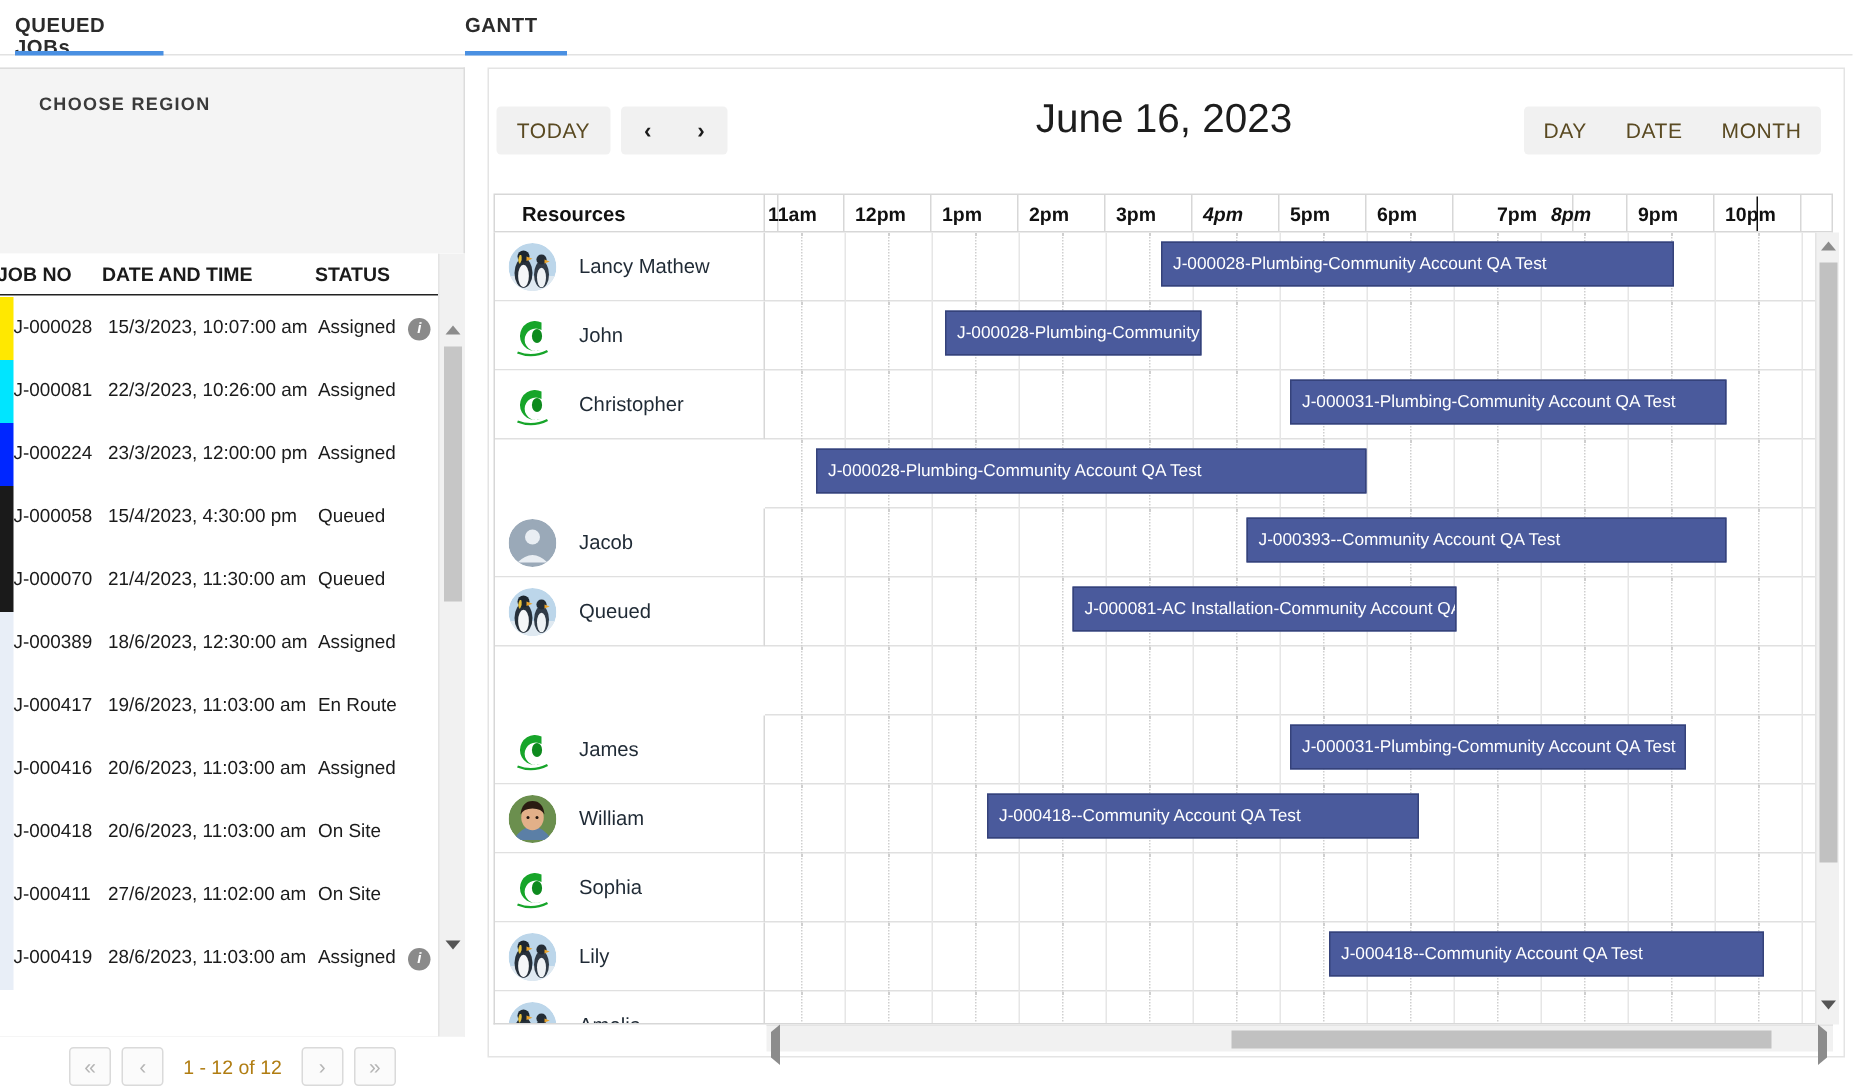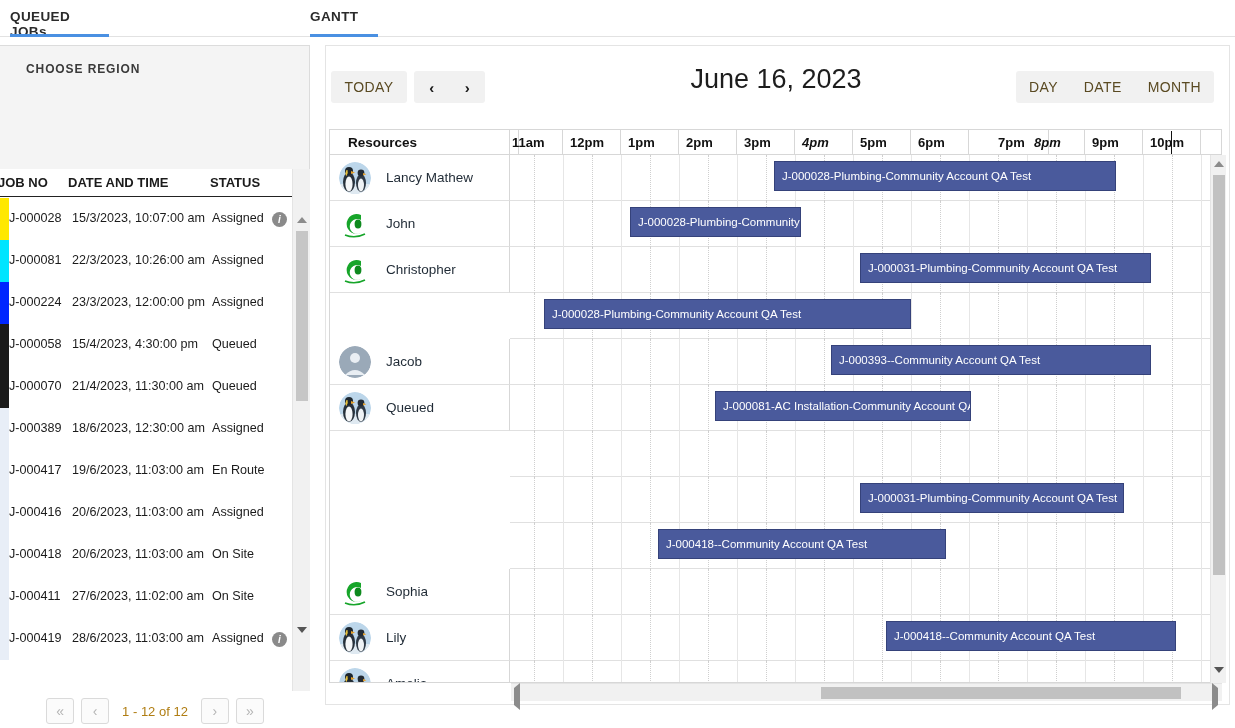--- a/index.html
+++ b/index.html
@@ -703,20 +703,29 @@
         <div class="vline" style="left: 459px;"></div>
         <div class="vline half" style="left: 488px;"></div>
         <div class="vline" style="left: 517px;"></div>
         <div class="vline half" style="left: 546px;"></div>
         <div class="vline" style="left: 575px;"></div>
         <div class="vline half" style="left: 604px;"></div>
         <div class="vline" style="left: 633px;"></div>
         <div class="vline half" style="left: 662px;"></div>
         <div class="vline" style="left: 691px;"></div>
       </div>
+      <div class="res-row" style="top: 322px;">
+        <span class="avatar"><svg viewBox="0 0 32 32" width="32" height="32">
+            <rect width="32" height="32" fill="#ffffff"></rect>
+            <path d="M22 7 A10 10 0 1 0 22 25 A7.5 7.5 0 1 1 22 12 Z" fill="#17a52a"></path>
+            <ellipse cx="19" cy="16" rx="3.4" ry="4.6" fill="#0e8a1e"></ellipse>
+            <path d="M6 27 q10 4 20 -1" stroke="#17a52a" stroke-width="1.6" fill="none"></path>
+          </svg></span>
+        <span class="res-name">James</span>
+      </div>
       <div class="lane" style="top: 322px;">
         <div class="vline half" style="left: 24px;"></div>
         <div class="vline" style="left: 53px;"></div>
         <div class="vline half" style="left: 82px;"></div>
         <div class="vline" style="left: 111px;"></div>
         <div class="vline half" style="left: 140px;"></div>
         <div class="vline" style="left: 169px;"></div>
         <div class="vline half" style="left: 198px;"></div>
         <div class="vline" style="left: 227px;"></div>
         <div class="vline half" style="left: 256px;"></div>
@@ -729,20 +738,31 @@
         <div class="vline" style="left: 459px;"></div>
         <div class="vline half" style="left: 488px;"></div>
         <div class="vline" style="left: 517px;"></div>
         <div class="vline half" style="left: 546px;"></div>
         <div class="vline" style="left: 575px;"></div>
         <div class="vline half" style="left: 604px;"></div>
         <div class="vline" style="left: 633px;"></div>
         <div class="vline half" style="left: 662px;"></div>
         <div class="vline" style="left: 691px;"></div>
         <div class="bar" style="left: 350px; width: 264px;">J-000031-Plumbing-Community Account QA Test</div>
+      </div>
+      <div class="res-row" style="top: 368px;">
+        <span class="avatar"><svg viewBox="0 0 32 32" width="32" height="32">
+            <circle cx="16" cy="16" r="16" fill="#6b8f4e"></circle>
+            <path d="M3 30 q6 -9 13 -9 t13 9 Z" fill="#5b7fa6"></path>
+            <ellipse cx="16" cy="15" rx="7.5" ry="8.5" fill="#e2b089"></ellipse>
+            <path d="M8 13 q1 -9 8 -9 t8 9 q-2 -4 -8 -4 t-8 4 Z" fill="#2a1b12"></path>
+            <circle cx="13" cy="15" r="1" fill="#21150d"></circle>
+            <circle cx="19" cy="15" r="1" fill="#21150d"></circle>
+          </svg></span>
+        <span class="res-name">William</span>
       </div>
       <div class="lane" style="top: 368px;">
         <div class="vline half" style="left: 24px;"></div>
         <div class="vline" style="left: 53px;"></div>
         <div class="vline half" style="left: 82px;"></div>
         <div class="vline" style="left: 111px;"></div>
         <div class="vline half" style="left: 140px;"></div>
         <div class="vline" style="left: 169px;"></div>
         <div class="vline half" style="left: 198px;"></div>
         <div class="vline" style="left: 227px;"></div>

